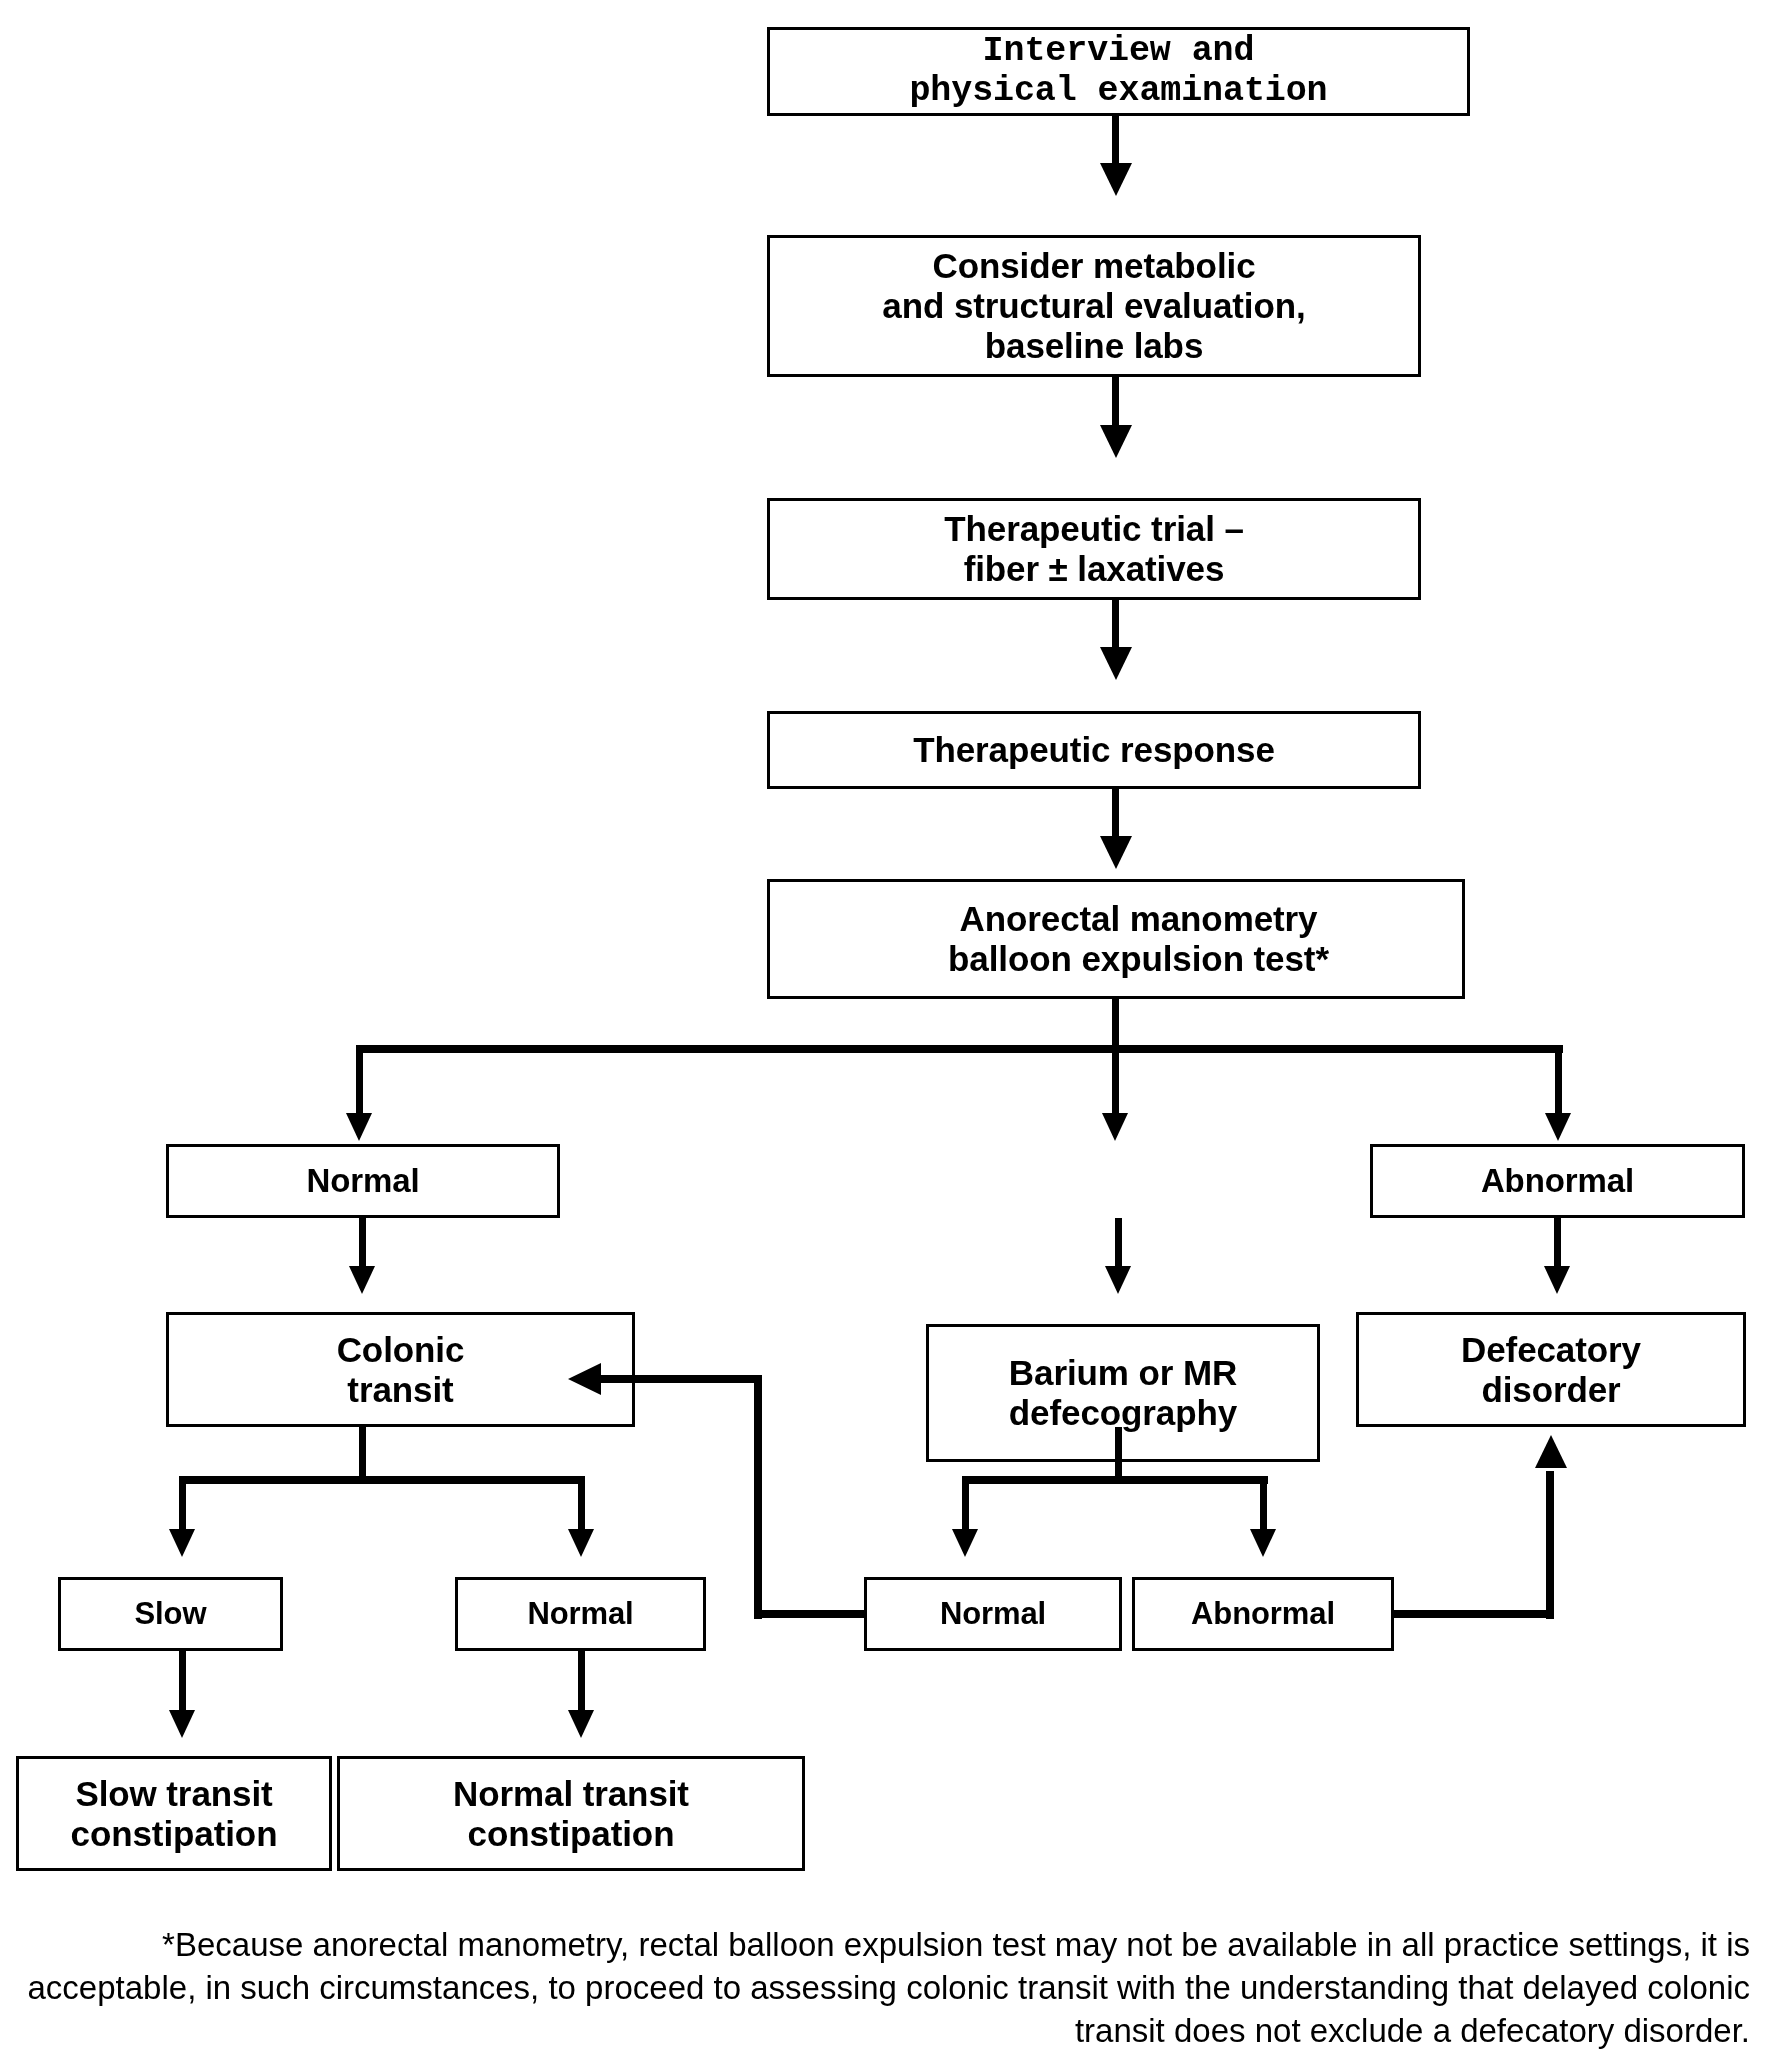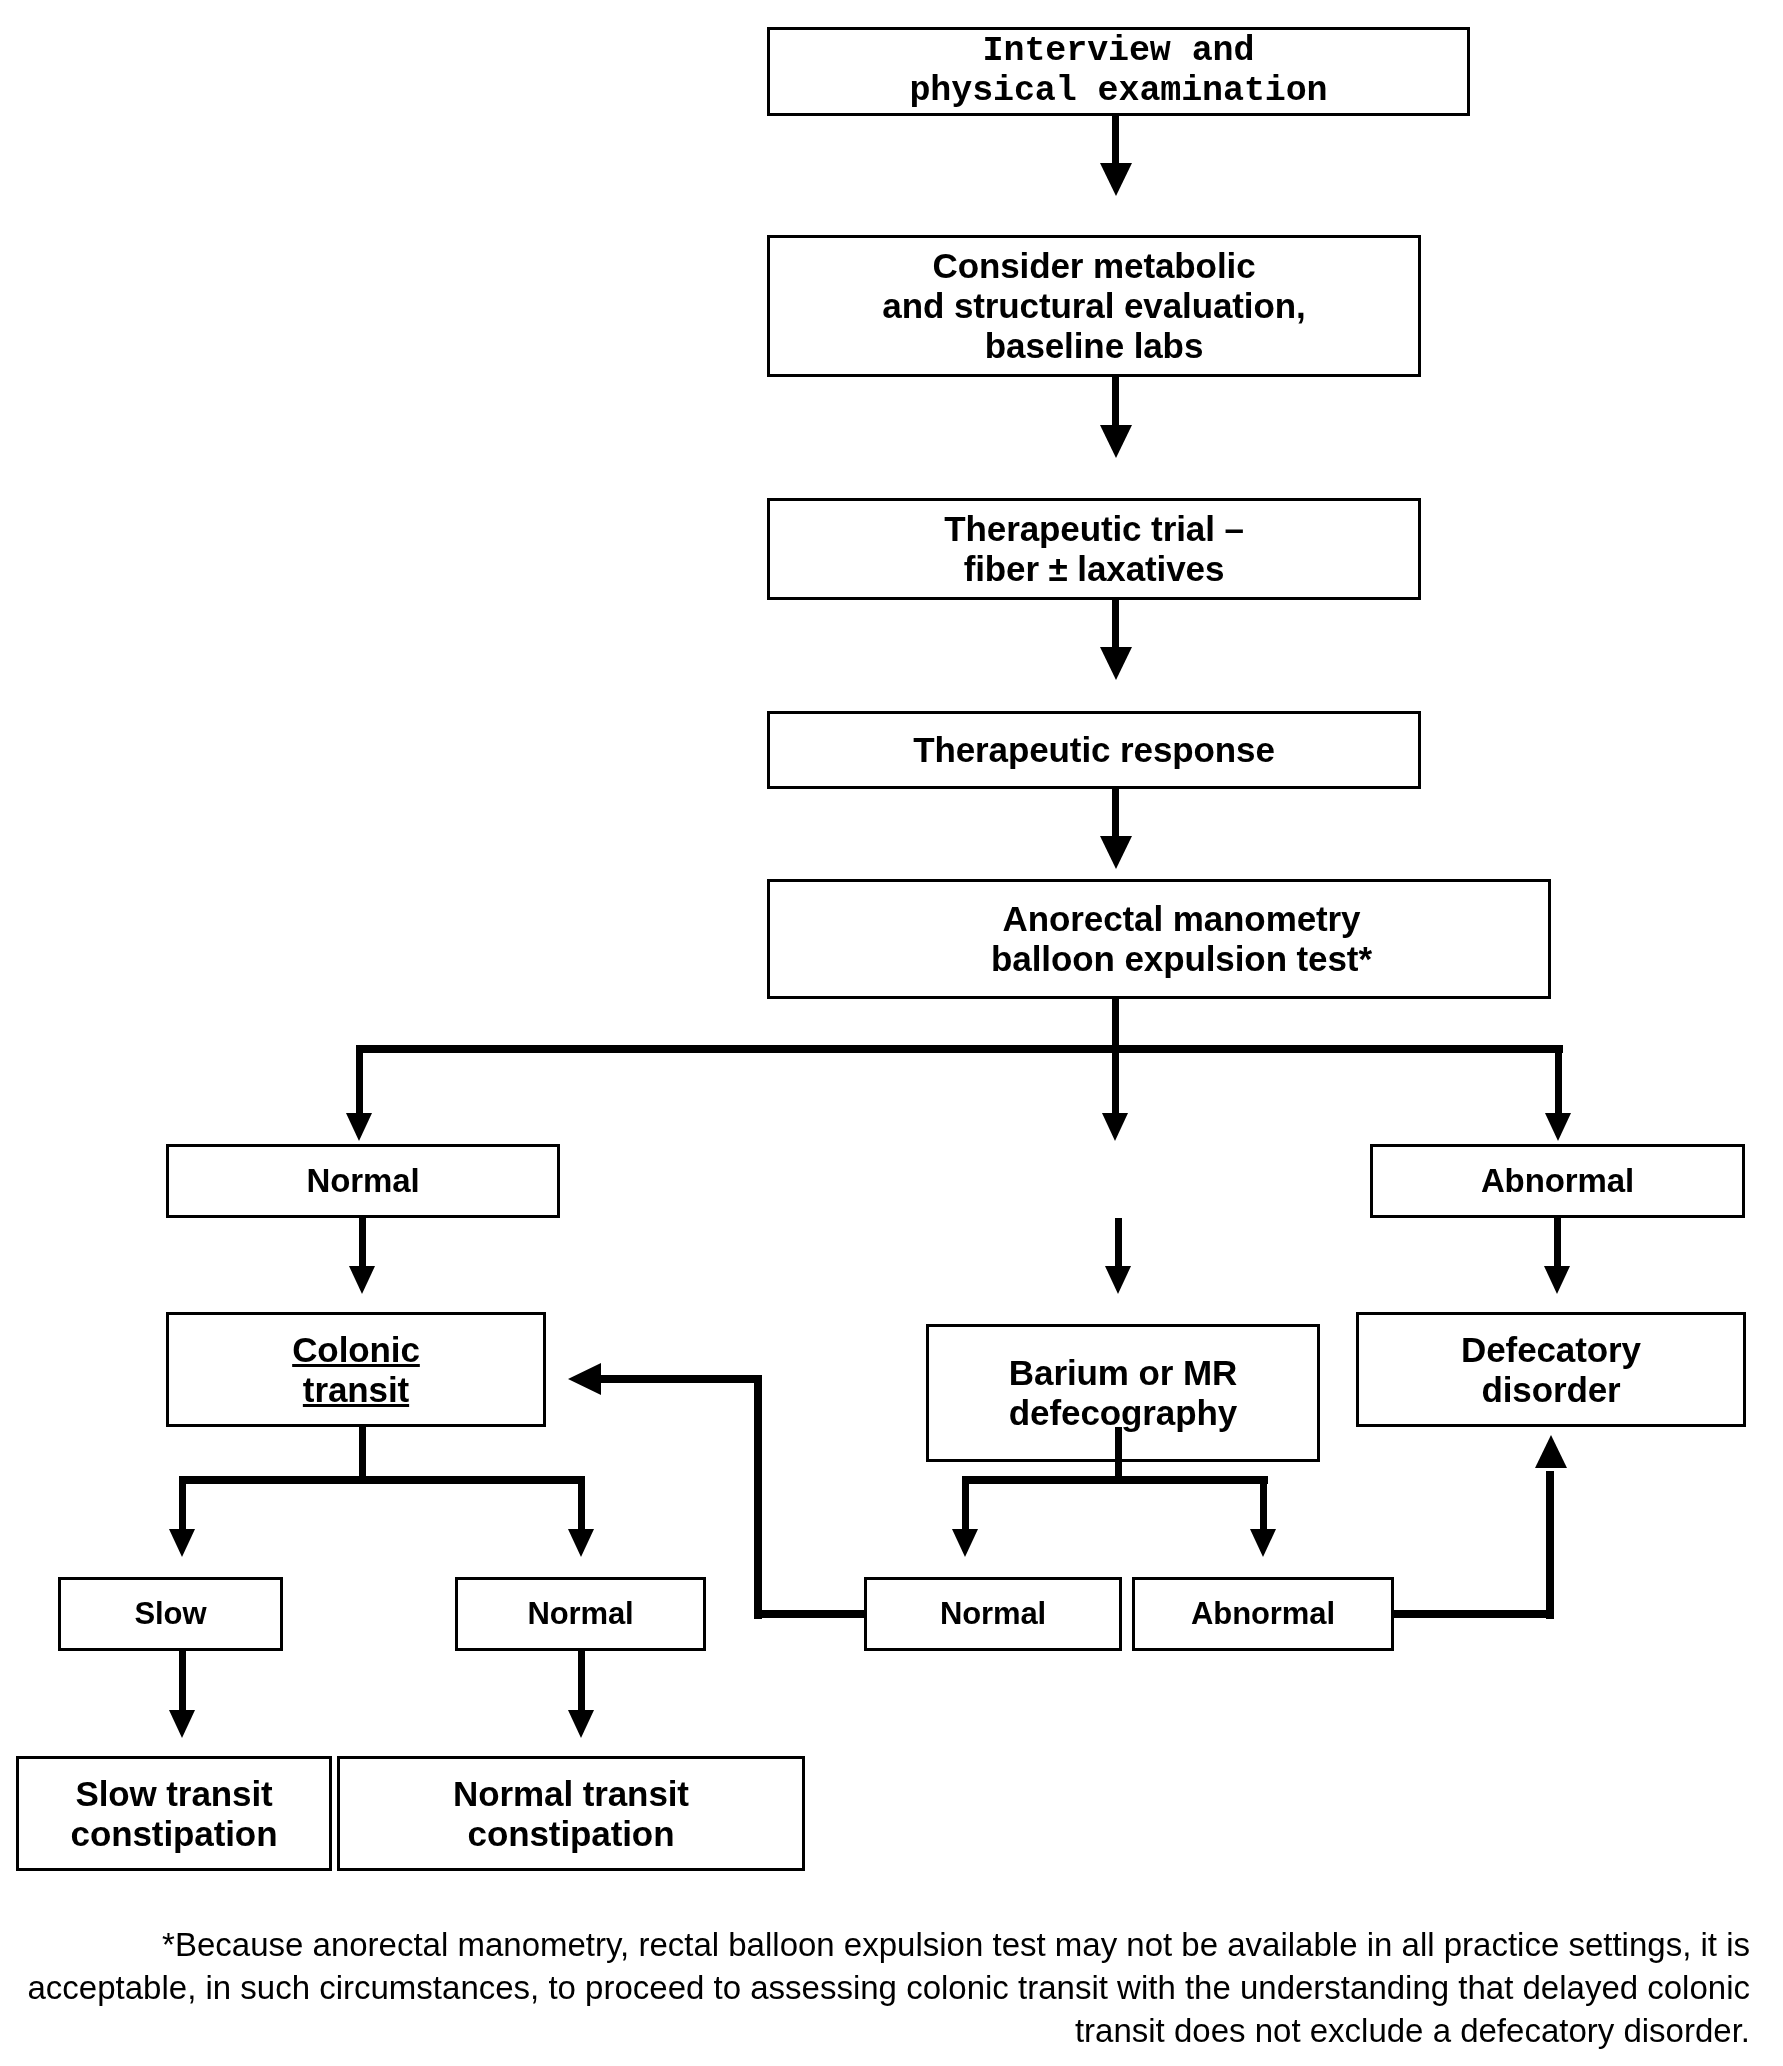--- a/index.html
+++ b/index.html
@@ -108,21 +108,21 @@
 fiber ± laxatives</div>
 
   <div class="vline" style="left:1112px; top:600px; width:7.4px; height:58px;"></div>
   <div class="arrow-down" style="left:1100px; top:647px;"></div>
 
   <div class="node big" style="left:767px; top:711px; width:654px; height:78px;">Therapeutic response</div>
 
   <div class="vline" style="left:1112px; top:789px; width:7.4px; height:58px;"></div>
   <div class="arrow-down" style="left:1100px; top:836px;"></div>
 
-  <div class="node big" style="left:767px; top:879px; width:784px; height:120px;padding-left:45px;">Anorectal manometry
+  <div class="node big" style="left:767px; top:879px; width:698px; height:120px;padding-left:45px;">Anorectal manometry
 balloon expulsion test*</div>
 
   <div class="vline" style="left:1112px; top:999px; width:7.4px; height:53px;"></div>
   <div class="hline" style="left:356px; top:1045px; width:1207px; height:8.4px;"></div>
 
   <div class="vline" style="left:356px; top:1045px; width:7.4px; height:79px;"></div>
   <div class="arrow-down slim" style="left:346px; top:1113px;"></div>
 
   <div class="vline" style="left:1112px; top:1045px; width:7.4px; height:79px;"></div>
   <div class="arrow-down slim" style="left:1102px; top:1113px;"></div>
@@ -137,21 +137,21 @@
 
   <div class="vline" style="left:359px; top:1218px; width:7.4px; height:58px;"></div>
   <div class="arrow-down slim" style="left:349px; top:1266px;"></div>
 
   <div class="vline" style="left:1115px; top:1218px; width:7.4px; height:58px;"></div>
   <div class="arrow-down slim" style="left:1105px; top:1266px;"></div>
 
   <div class="vline" style="left:1554px; top:1218px; width:7.4px; height:58px;"></div>
   <div class="arrow-down slim" style="left:1544px; top:1266px;"></div>
 
-  <div class="node big" style="left:166px; top:1312px; width:380px; height:115px;text-decoration:underline;">Colonic
+  <div class="node big" style="left:166px; top:1312px; width:469px; height:115px;">Colonic
 transit</div>
 
   <div class="node big" style="left:926px; top:1312px; width:394px; height:138px;margin-top:12px;">Barium or MR
 defecography</div>
 
   <div class="node big" style="left:1356px; top:1312px; width:390px; height:115px;">Defecatory
 disorder</div>
 
   <div class="vline" style="left:359px; top:1427px; width:7.4px; height:55px;"></div>
   <div class="hline" style="left:179px; top:1476px; width:406px; height:8.4px;"></div>

